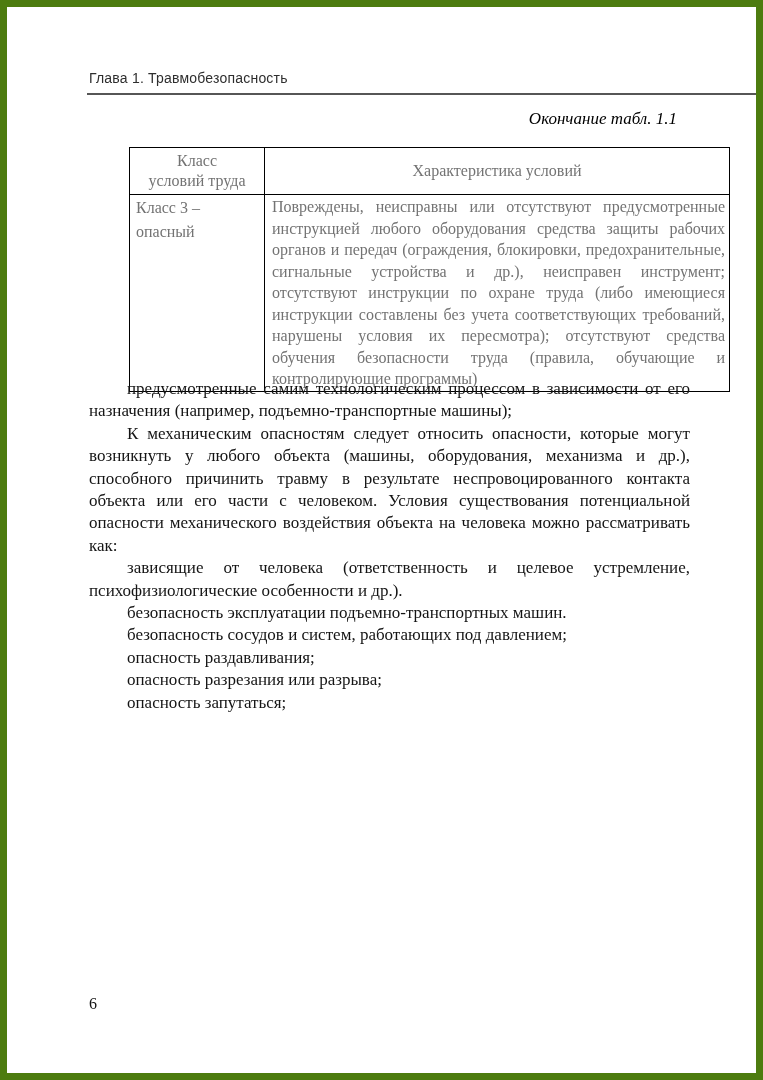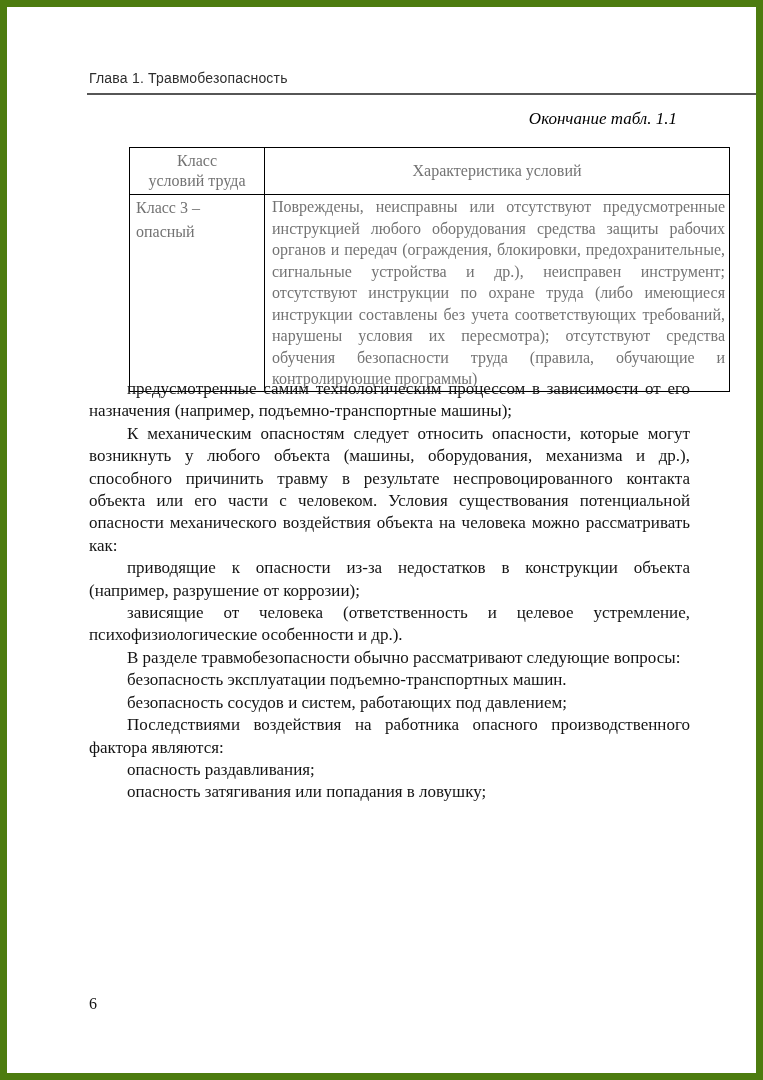--- a/index.html
+++ b/index.html
@@ -131,25 +131,23 @@
         <td class="cell-class">Класс 3 –
 опасный</td>
         <td class="cell-desc">Повреждены, неисправны или отсутствуют предусмотренные инструкцией любого оборудования средства защиты рабочих органов и передач (ограждения, блокировки, предохранительные, сигнальные устройства и др.), неисправен инструмент; отсутствуют инструкции по охране труда (либо имеющиеся инструкции составлены без учета соответствующих требований, нарушены условия их пересмотра); отсутствуют средства обучения безопасности труда (правила, обучающие и контролирующие программы)</td>
       </tr>
     </tbody>
   </table>
 
   <div class="bodytext">
     <p>предусмотренные самим технологическим процессом в зависимости от его назначения (например, подъемно-транспортные машины);</p>
     <p>К механическим опасностям следует относить опасности, которые могут возникнуть у любого объекта (машины, оборудования, механизма и др.), способного причинить травму в результате неспровоцированного контакта объекта или его части с человеком. Условия существования потенциальной опасности механического воздействия объекта на человека можно рассматривать как:</p>
-    <p>приводящие к опасности из-за недостатков в конструкции объекта (например, разрушение от коррозии);</p>
     <p>зависящие от человека (ответственность и целевое устремление, психофизиологические особенности и др.).</p>
-    <p>В разделе травмобезопасности обычно рассматривают следующие вопросы:</p>
     <p>безопасность эксплуатации подъемно-транспортных машин.</p>
     <p>безопасность сосудов и систем, работающих под давлением;</p>
-    <p>Последствиями воздействия на работника опасного производственного фактора являются:</p>
     <p>опасность раздавливания;</p>
-    <p>опасность затягивания или попадания в ловушку;</p>
+    <p>опасность разрезания или разрыва;</p>
+    <p>опасность запутаться;</p>
   </div>
 
   <div class="pagenum">6</div>
 
 </div>
 
 </body></html>

